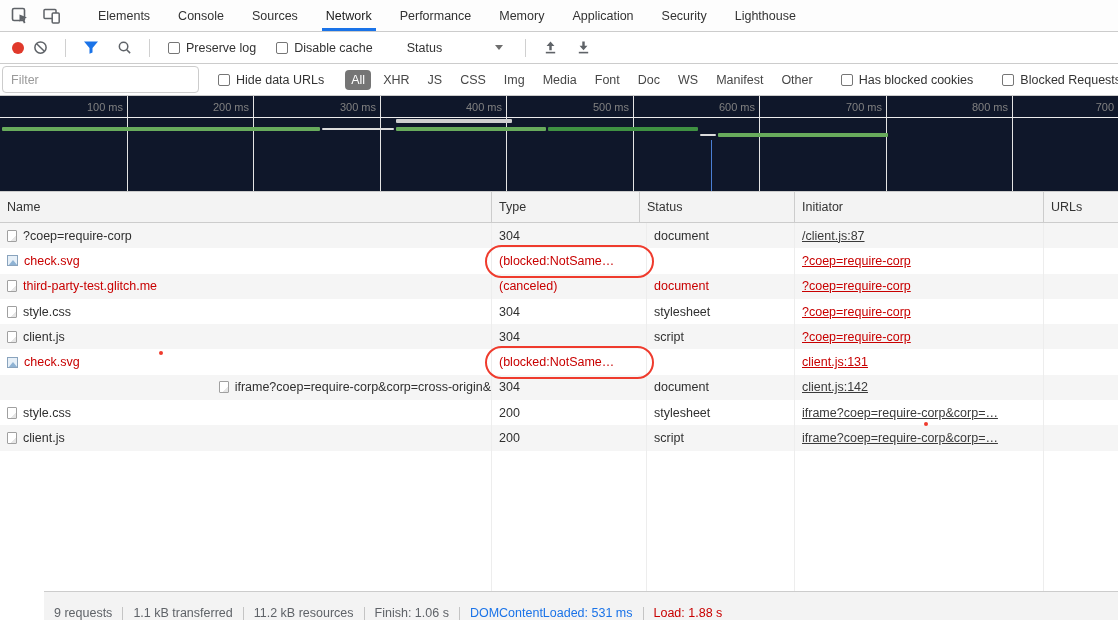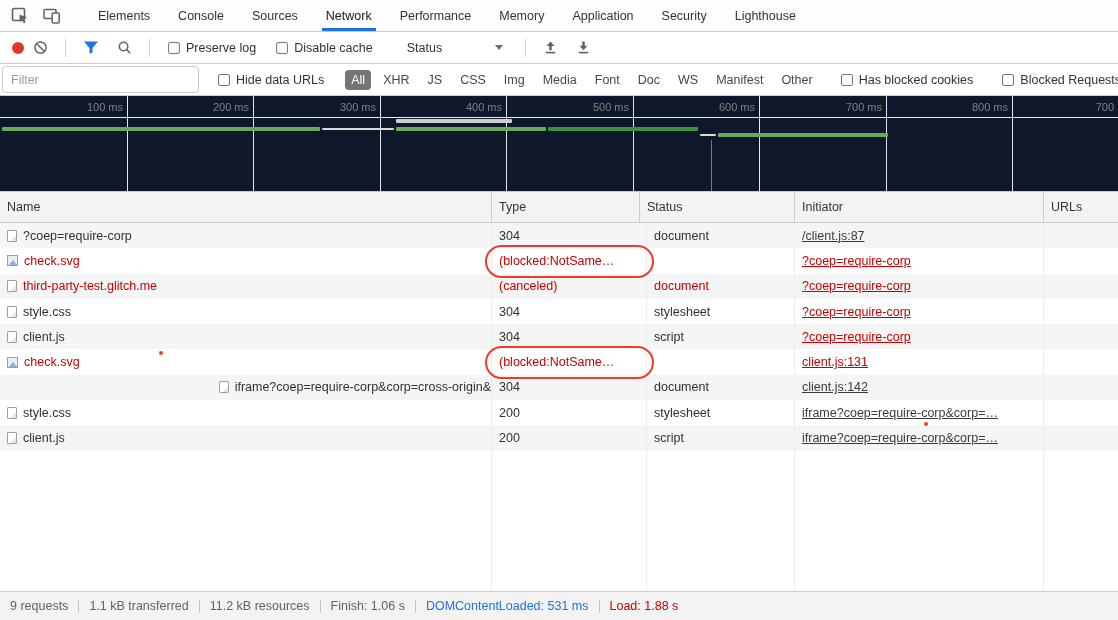--- a/index.html
+++ b/index.html
@@ -74,22 +74,22 @@
 
   .file-ic { width:10px; height:12px; border:1px solid #a0a0a0; border-radius:1px; flex:none;
              margin-right:6px; background:linear-gradient(135deg,#fff 70%,#e6e6e6 70%); }
   .img-ic { width:11px; height:11px; border:1px solid #89a3bd; background:#e7f0f8; position:relative;
             overflow:hidden; flex:none; margin-right:6px; }
   .img-ic::after { content:""; position:absolute; left:0; bottom:-1px; width:0; height:0;
                    border-left:5.5px solid transparent; border-right:5.5px solid transparent;
                    border-bottom:6px solid #8fb3d4; }
 
   
-  .sbar { flex:none; height:29px; display:flex; align-items:center; background:#f3f3f3;
-          border-top:1px solid #ccc; color:#5f6368; padding-left:10px; white-space:nowrap; }
+  .sbar { flex:none; height:29px; display:flex; align-items:flex-end; background:#f3f3f3;
+          border-top:1px solid #ccc; color:#5f6368; padding-left:10px; white-space:nowrap;margin-left:44px; }
   .sitem { padding:0 10px; }
   .sitem:first-of-type { padding-left:0; }
   .ssep { width:1px; height:13px; background:#c4c4c4; flex:none; }
   .sitem.blue { color:#1a73e8; }
   .sitem.red { color:#c80000; }
 
   
   .oval { position:absolute; border:2.5px solid #ef3b2d; border-radius:17px; pointer-events:none; z-index:5; }
   .adot { position:absolute; width:4px; height:4px; border-radius:50%; background:#ef3b2d;
           pointer-events:none; z-index:5; }

